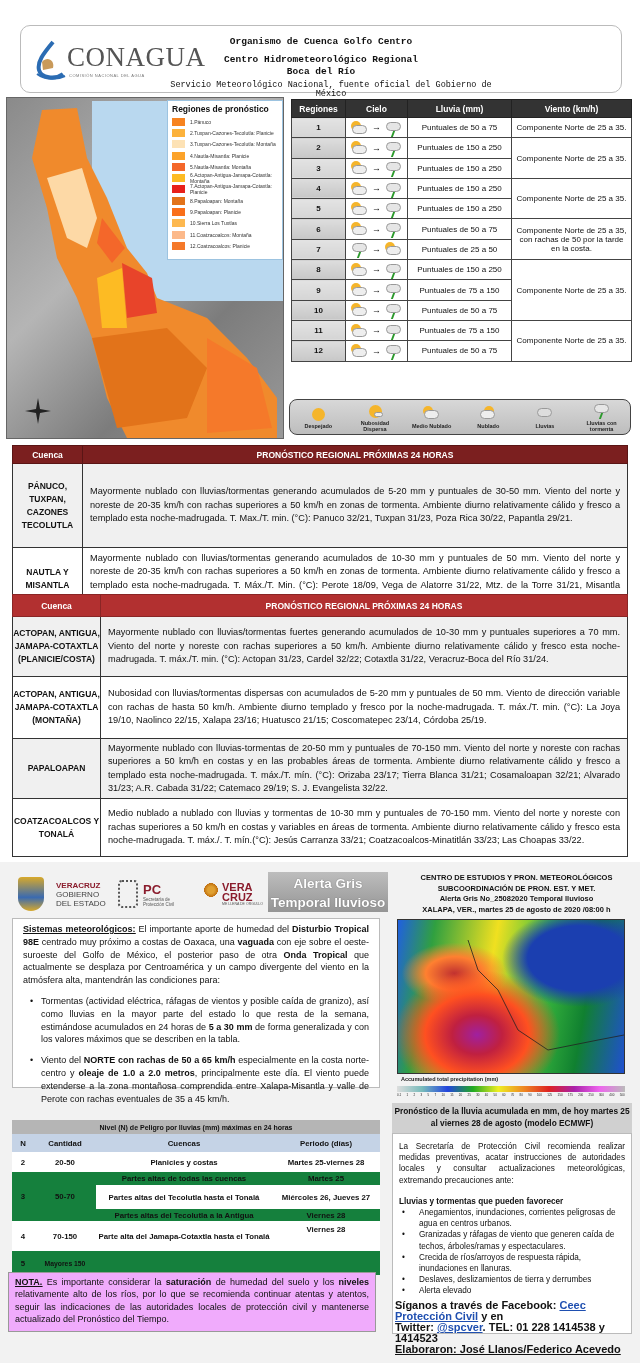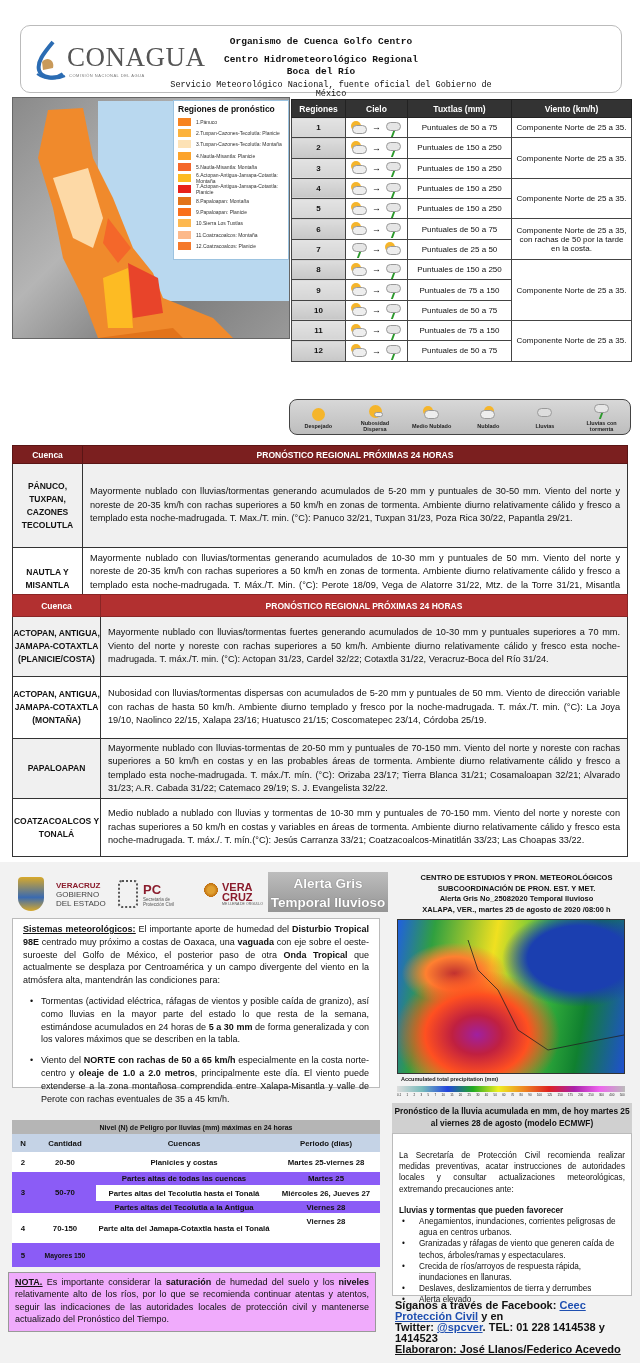--- a/index.html
+++ b/index.html
@@ -5,21 +5,21 @@
 *{box-sizing:border-box;margin:0;padding:0}
 body{width:640px;height:1363px;background:#fff;font-family:"Liberation Sans",sans-serif;position:relative;overflow:hidden;color:#111}
 .abs{position:absolute}
 
 #hdr{left:20px;top:25px;width:602px;height:68px;border:1px solid #bbb;border-radius:10px;background:#fff}
 #logo{left:12px;top:14px;width:160px;height:42px}
 #logo .txt{position:absolute;left:34px;top:2px;font-family:"Liberation Serif",serif;font-size:27px;color:#555;letter-spacing:0.5px}
 #logo .sub{position:absolute;left:36px;top:33px;font-size:4px;color:#777;letter-spacing:0.5px}
 .hdrline{position:absolute;font-family:"Liberation Mono",monospace;font-size:9.5px;font-weight:bold;text-align:center;color:#111}
 
-#map{left:12px;top:97px;width:278px;height:242px;background:linear-gradient(135deg,#8a8a8a,#b5b5b5 40%,#7c7c7c 70%,#999);border:1px solid #666;overflow:hidden}
+#map{left:6px;top:97px;width:278px;height:342px;background:linear-gradient(135deg,#8a8a8a,#b5b5b5 40%,#7c7c7c 70%,#999);border:1px solid #666;overflow:hidden}
 #sea{left:85px;top:3px;width:200px;height:200px;background:#b9d8ef}
 #legend{left:160px;top:2px;width:116px;height:160px;background:#fff;border:1px solid #9cc3e0;padding:3px 4px}
 #legend .lt{font-size:8.5px;font-weight:bold;margin-bottom:2px}
 .lg-item{display:flex;align-items:center;height:11.3px;font-size:5px;color:#333}
 .lg-sw{width:13px;height:8px;margin-right:5px;flex:none}
 
 #ftab{left:291px;top:99px;width:341px;border-collapse:collapse;font-size:8px}
 #ftab th{background:#333;color:#fff;font-size:8.5px;height:18px;border:1px solid #222}
 #ftab td{border:1px solid #444;text-align:center;height:20.3px;background:#fff}
 #ftab td.rg{background:linear-gradient(#ddd,#c7c7c7);font-weight:bold;width:54px}
@@ -53,31 +53,31 @@
 #sysbox p{margin-bottom:8px}
 #sysbox ul{padding-left:10px;list-style:none}
 #sysbox li{position:relative;padding-left:8px;margin-bottom:8px}
 #sysbox li:before{content:"•";position:absolute;left:-3px}
 u b,u{text-decoration:underline}
 #peltab{left:12px;top:1120px;width:368px;border-collapse:collapse;font-size:7.8px;font-weight:bold}
 #peltab td,#peltab th{text-align:center}
 #peltab .cap{background:#b5b5b5;height:14px;font-size:7px}
 #peltab .hd td{background:#c5d3e6;height:18px}
 #peltab .w td{background:#fff}
-#peltab .b td{background:#8b5cf6}
+#peltab .b td{background:#15803d}
 #nota{left:8px;top:1272px;width:368px;height:60px;background:#f0abfc;border:1px solid #999;padding:3px 6px;font-size:9px;line-height:12.4px;text-align:justify}
 #precip{left:397px;top:919px;width:228px;height:155px;background:
 radial-gradient(ellipse at 80% 25%,#1b3fb0 0,#1b3fb0 20%,transparent 30%),
 radial-gradient(ellipse at 35% 75%,#a020a0 0,#c02040 12%,#ff5020 25%,transparent 40%),
 radial-gradient(ellipse at 25% 35%,#c03030 0,#ff8030 12%,transparent 22%),
 linear-gradient(100deg,#2060e0 0%,#30a040 15%,#f0e020 40%,#40c040 60%,#108030 80%,#2050d0 100%);border:1px solid #333}
 #pscale{left:397px;top:1076px;width:228px;height:24px;font-size:5.5px;font-weight:bold;color:#222}
 #pscale .bar{position:absolute;left:0;top:10px;width:228px;height:6px;background:linear-gradient(90deg,#ddd,#7bb,#24d,#2a2,#ee2,#e82,#d22,#a2a,#e6e,#bbb)}
 #pcap{left:392px;top:1103px;width:240px;height:30px;background:#d0d0d0;font-size:8.3px;font-weight:bold;text-align:center;line-height:11.5px;padding-top:3px}
-#pcbox{left:392px;top:1133px;width:240px;height:163px;background:#fff;border:1px solid #bbb;padding:16px 6px;font-size:8.2px;line-height:11.2px}
+#pcbox{left:392px;top:1133px;width:240px;height:201px;background:#fff;border:1px solid #bbb;padding:7px 6px;font-size:8.2px;line-height:11.2px}
 #pcbox .intro{text-align:justify;margin-bottom:10px}
 #pcbox ul{list-style:none}
 #pcbox li{position:relative;padding-left:20px}
 #pcbox li:before{content:"•";position:absolute;left:3px}
 #social{left:395px;top:1300px;width:240px;font-size:11px;font-weight:bold;line-height:11px}
 #social a{color:#1f4fb0;text-decoration:underline}
 </style>
 </head>
 <body>
 
@@ -167,21 +167,21 @@
         </div>
       </div>
   </div>
 </div>
 
 <table id="ftab" class="abs">
   <thead>
       <tr>
     <th>Regiones</th>
     <th>Cielo</th>
-    <th>Tuxtlas (mm)</th>
+    <th>Lluvia (mm)</th>
     <th>Viento (km/h)</th>
   </tr>
     </thead>
   <tbody id="ftab-body">
       <tr>
         <td class="rg" style="background: linear-gradient(rgb(227, 227, 227), rgb(213, 213, 213));">1</td>
         <td class="sky"><span class="ico"><span class="sun"></span><span class="cloud"></span></span><span class="arr">→</span><span class="ico"><span class="cloud" style="top:1px;background:#e6e6e6"></span><span class="bolt"></span></span></td>
         <td class="rain">Puntuales de 50 a 75</td>
         <td rowspan="1" style="padding: 0px 4px;">Componente Norte de 25 a 35.</td>
       </tr>
@@ -414,21 +414,21 @@
     <td>20-50</td>
     <td>Planicies y costas</td>
     <td>Martes 25-viernes 28</td>
   </tr>
   <tr class="b" style="height:13px">
     <td rowspan="3">3</td>
     <td rowspan="3">50-70</td>
     <td>Partes altas de todas las cuencas</td>
     <td>Martes 25</td>
   </tr>
-  <tr class="w" style="height:16px">
+  <tr class="w" style="height:24px">
     <td>Partes altas del Tecolutla hasta el Tonalá</td>
     <td>Miércoles 26, Jueves 27</td>
   </tr>
   <tr class="b" style="height:12px">
     <td>Partes altas del Tecolutla a la Antigua</td>
     <td>Viernes 28</td>
   </tr>
   <tr class="w" style="height:30px">
     <td>4</td>
     <td>70-150</td>

